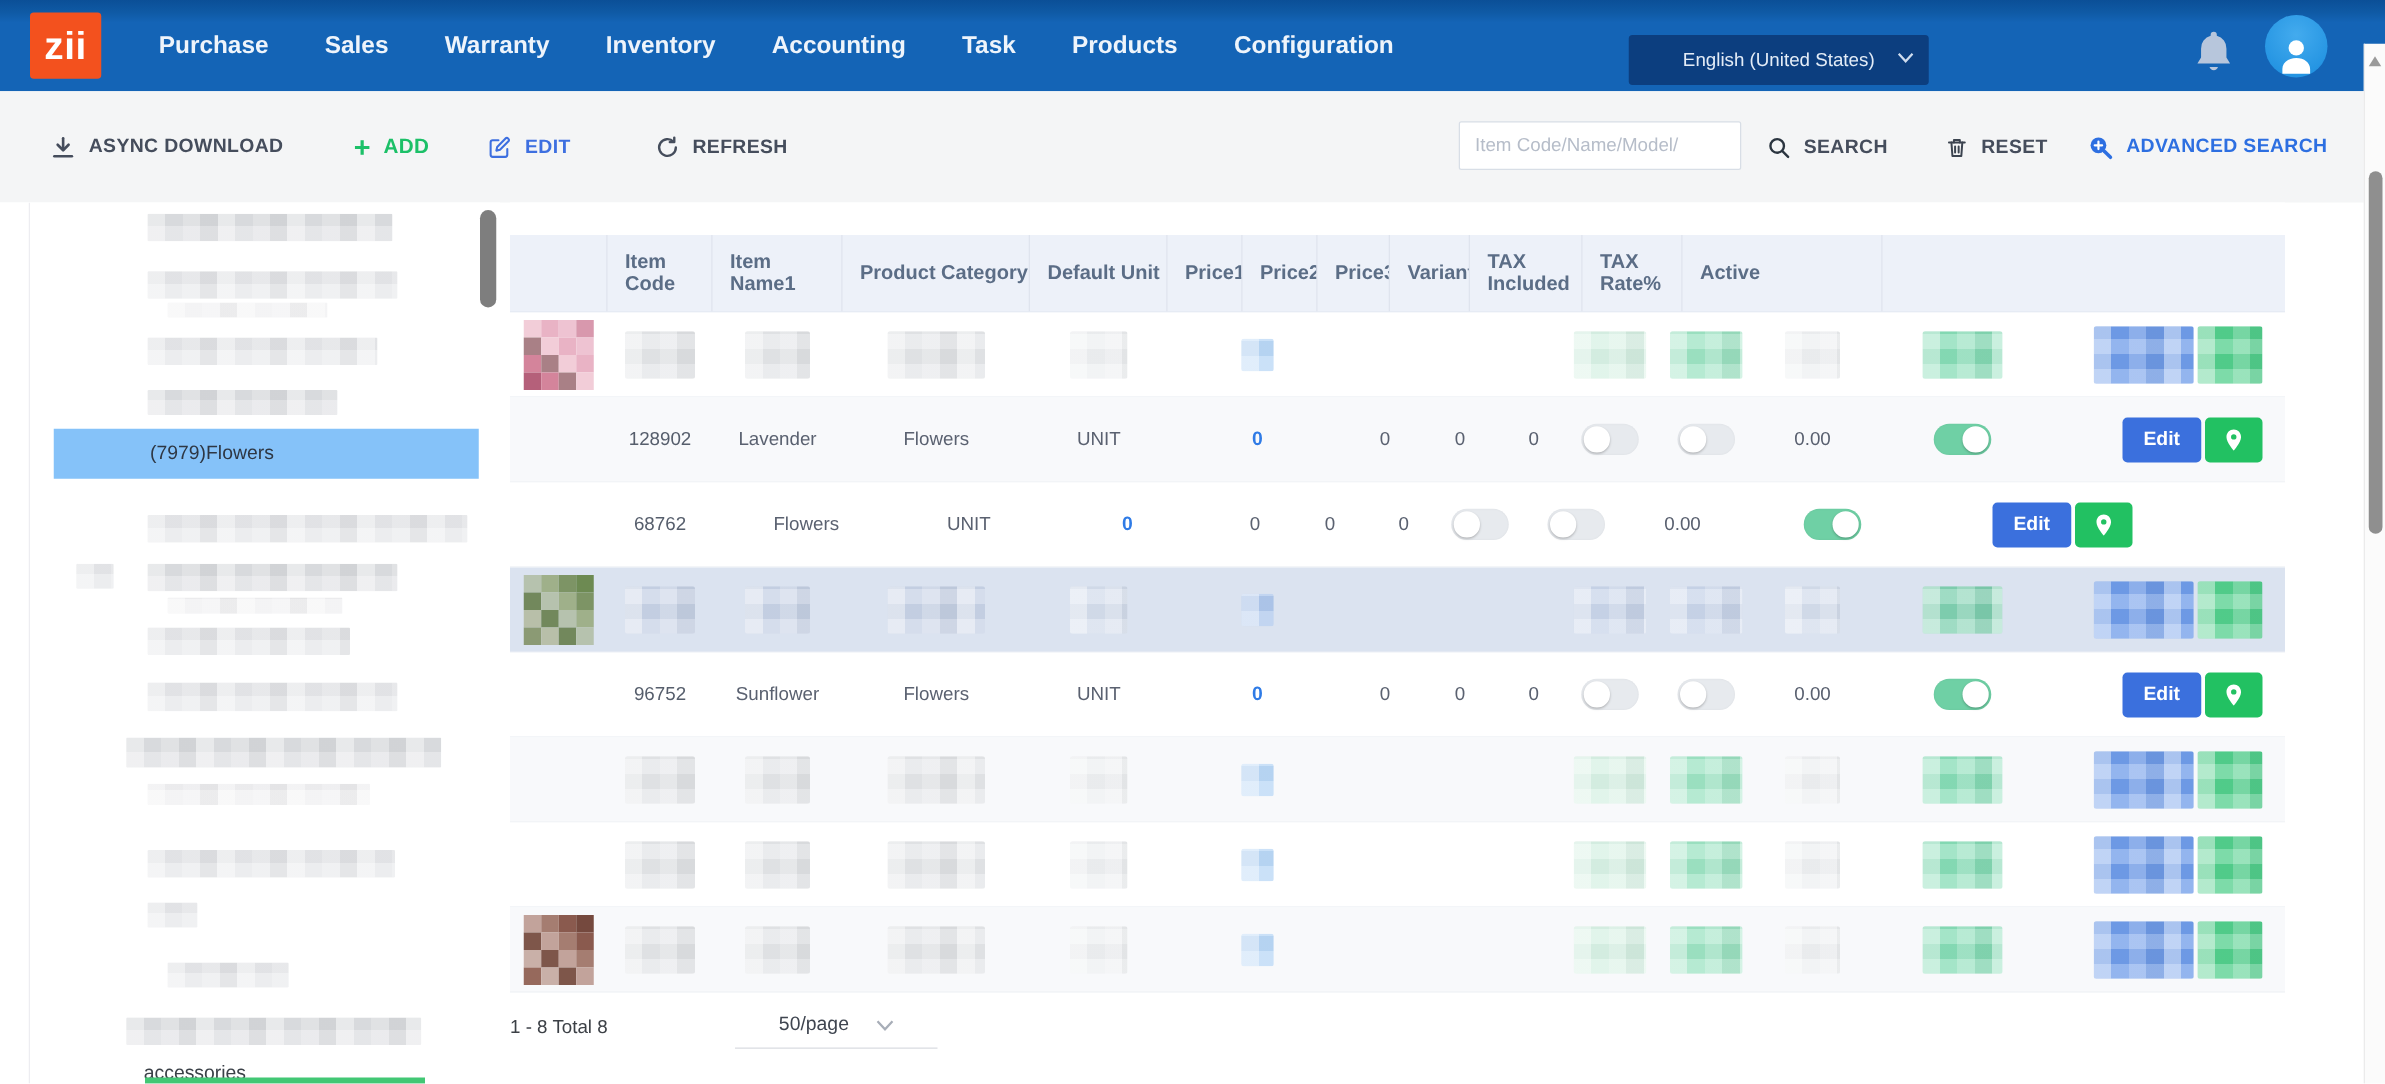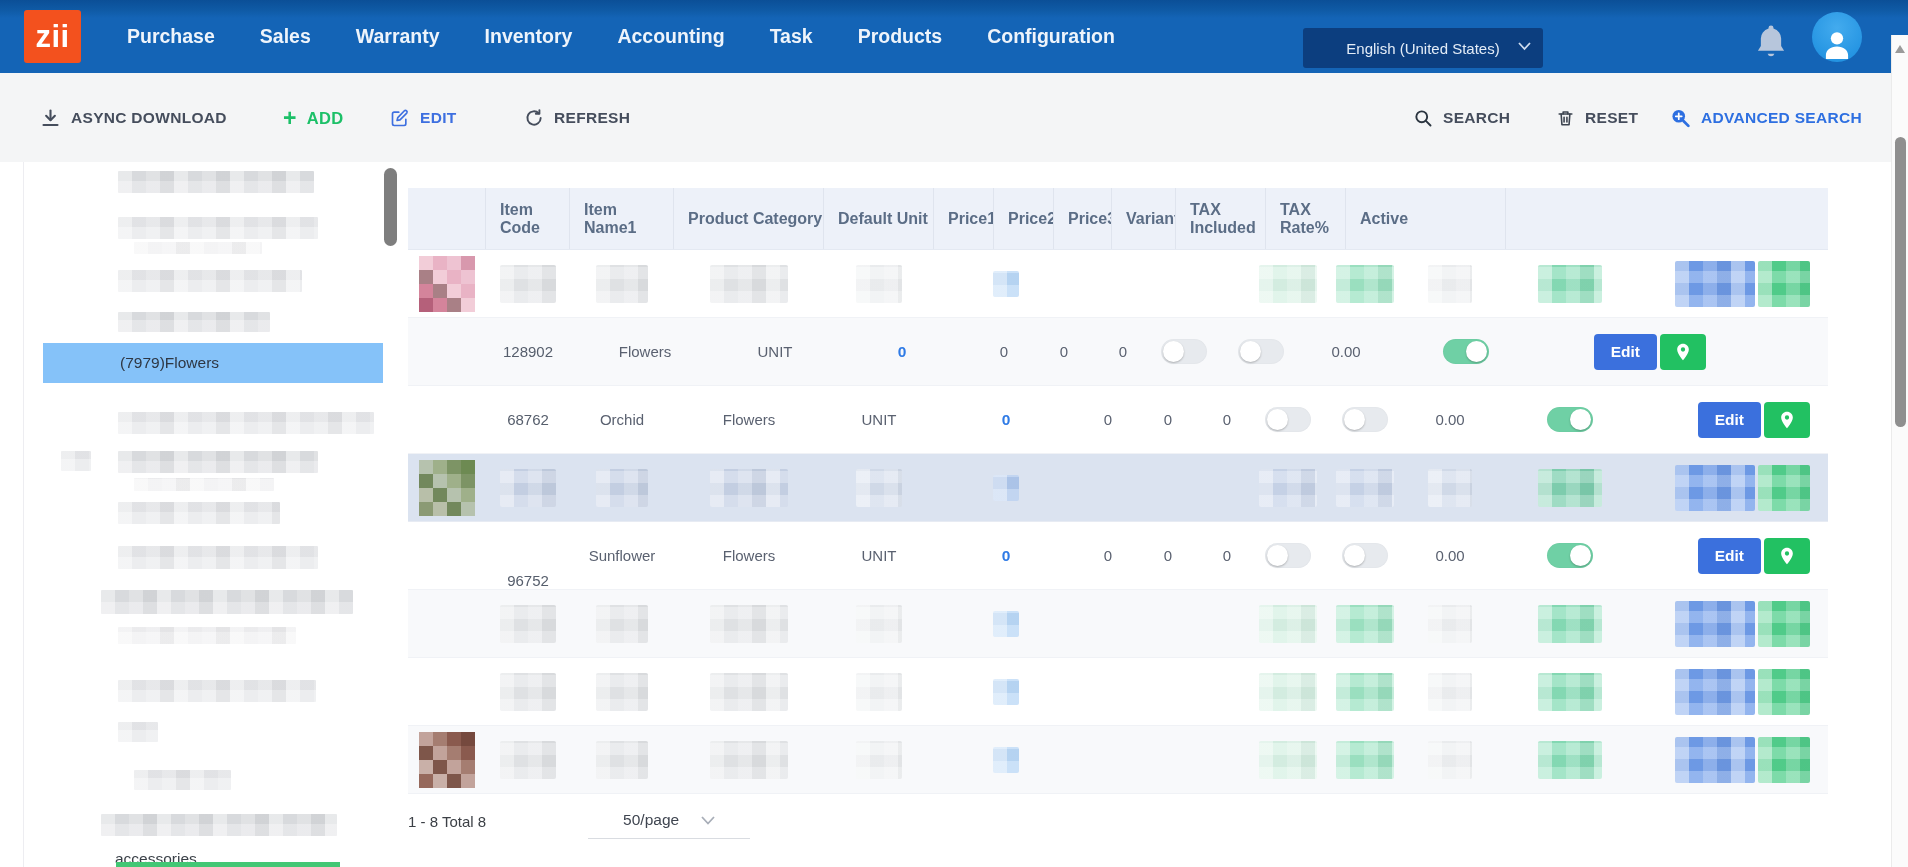--- a/index.html
+++ b/index.html
@@ -167,20 +167,21 @@
       <span>EDIT</span>
     </div>
     <div class="tb-item" style="left:524px">
       <svg width="20" height="20" viewBox="0 0 24 24" fill="none" stroke="#454d5c" stroke-width="2.3" stroke-linecap="round">
         <path d="M20 12a8 8 0 1 1-2.2-5.5"></path>
           <path d="M18.5 2.5v4.3h-4.3" stroke-linejoin="round"></path>
         </svg>
       <span>REFRESH</span>
     </div>
 
+    <input class="search-box" type="text" placeholder="Item Code/Name/Model/" style="">
     <div class="tb-item" style="left:1413px">
       <svg width="20" height="20" viewBox="0 0 24 24" fill="none" stroke="#2b3540" stroke-width="2.3" stroke-linecap="round">
         <circle cx="10.5" cy="10.5" r="6.5"></circle>
           <path d="M15.5 15.5L21 21"></path>
         </svg>
       <span>SEARCH</span>
     </div>
     <div class="tb-item" style="left:1556px">
       <svg width="19" height="20" viewBox="0 0 24 24" fill="none" stroke="#3c4450" stroke-width="2" stroke-linecap="round" stroke-linejoin="round">
         <path d="M4 7h16"></path>
@@ -318,20 +319,23 @@
           <div class="c c-actions" style="flex-basis: 178px;">
             <div class="blk pix bg-bl" style="width: 80px;"></div>
             <div class="blk pix bg-gns" style="width: 52px;"></div>
           </div>
         </div>
         <div class="trow alt">
           <div class="c" style="flex-basis: 78px;"></div>
           <div class="c" style="flex-basis: 84px;">
             <span class="code-text">128902</span>
           </div>
+          <div class="c" style="flex-basis: 104px;">
+            <span class="cell-text">Lavender</span>
+          </div>
           <div class="c" style="flex-basis: 150px;">
             <span class="cell-text">Flowers</span>
           </div>
           <div class="c" style="flex-basis: 110px;">
             <span class="cell-text">UNIT</span>
           </div>
           <div class="c" style="flex-basis: 144px;">
             <span class="link">0</span>
           </div>
           <div class="c" style="flex-basis: 60px;">
@@ -367,23 +371,20 @@
               <svg width="20" height="20" viewBox="0 0 24 24">
                 <path d="M12 2C8.1 2 5 5.1 5 9c0 5.2 7 13 7 13s7-7.8 7-13c0-3.9-3.1-7-7-7zm0 9.6A2.6 2.6 0 1 1 12 6.4a2.6 2.6 0 0 1 0 5.2z" fill="#fff"></path>
               </svg>
             </button>
           </div>
         </div>
         <div class="trow">
           <div class="c" style="flex-basis: 78px;"></div>
           <div class="c" style="flex-basis: 84px;">
             <span class="code-text">68762</span>
-          </div>
-          <div class="c" style="flex-basis: 104px;">
-            <span class="cell-text">Orchid</span>
           </div>
           <div class="c" style="flex-basis: 150px;">
             <span class="cell-text">Flowers</span>
           </div>
           <div class="c" style="flex-basis: 110px;">
             <span class="cell-text">UNIT</span>
           </div>
           <div class="c" style="flex-basis: 144px;">
             <span class="link">0</span>
           </div>
@@ -474,21 +475,21 @@
           <div class="c" style="flex-basis: 160px;">
             <div class="blk pix bg-gna" style="width: 64px;"></div>
           </div>
           <div class="c c-actions" style="flex-basis: 178px;">
             <div class="blk pix bg-bl" style="width: 80px;"></div>
             <div class="blk pix bg-gns" style="width: 52px;"></div>
           </div>
         </div>
         <div class="trow">
           <div class="c" style="flex-basis: 78px;"></div>
-          <div class="c" style="flex-basis: 84px; align-items: flex-end;">
+          <div class="c" style="flex-basis: 84px;">
             <span class="code-text">96752</span>
           </div>
           <div class="c" style="flex-basis: 104px;">
             <span class="cell-text">Sunflower</span>
           </div>
           <div class="c" style="flex-basis: 150px;">
             <span class="cell-text">Flowers</span>
           </div>
           <div class="c" style="flex-basis: 110px;">
             <span class="cell-text">UNIT</span>

